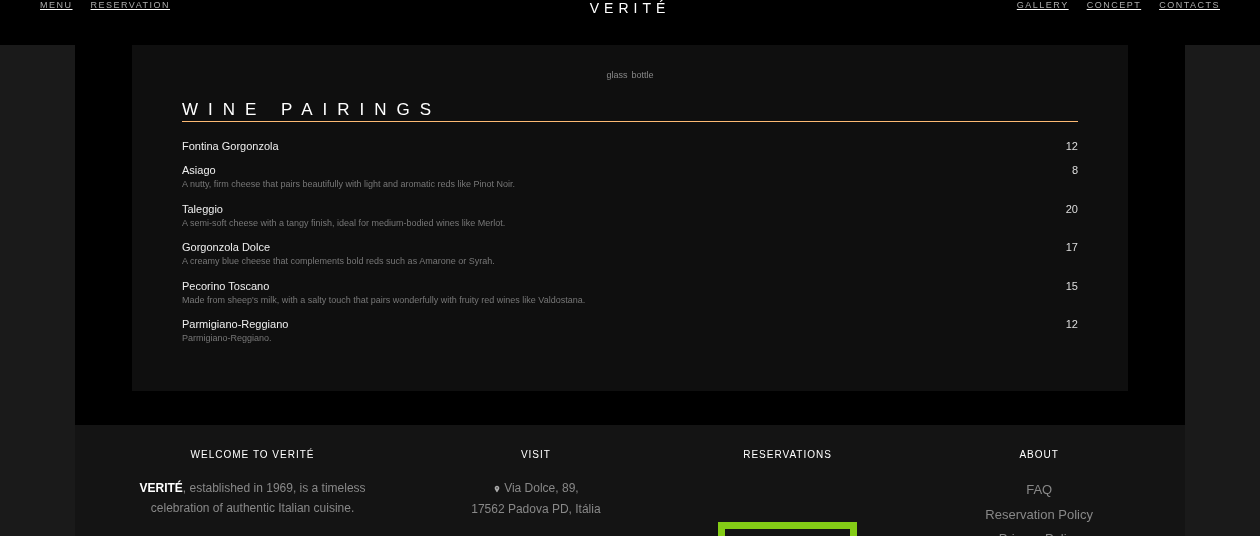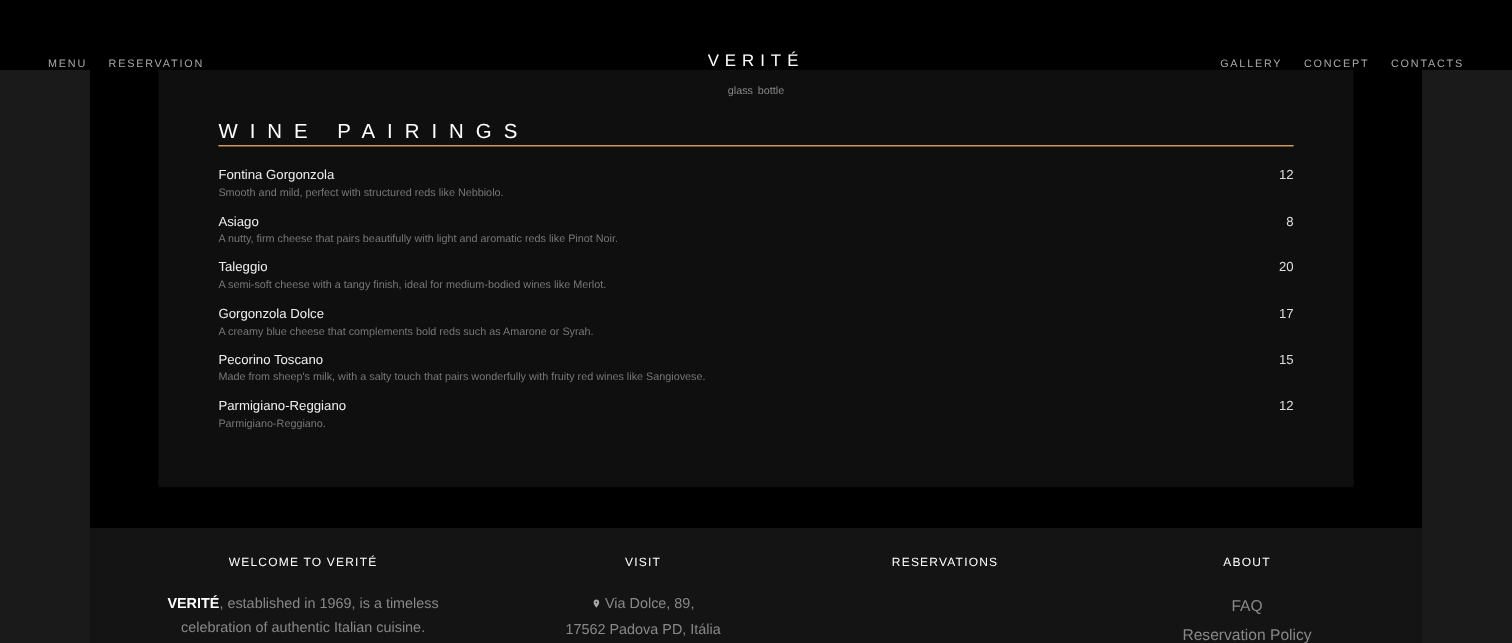--- a/index.html
+++ b/index.html
@@ -25,27 +25,28 @@
       height: 100%;
     }
     
     
     .header-nav {
       position: fixed;
       top: 0;
       left: 0;
       right: 0;
       width: 100%;
-      height: 58px;
-      display: flex;
-      align-items: flex-end;
+      height: 45px;
+      display: flex;
+      align-items: flex-start;
       justify-content: space-between;
       padding: 0 40px;
       background: #000;
       z-index: 100;
+      text-decoration: underline;
     }
     
     .nav-left, .nav-right {
       display: flex;
       gap: 18px;
     }
     
     .nav-link {
       font-size: 9px;
       letter-spacing: 1.5px;
@@ -221,21 +222,20 @@
     <div class="wine-sub-header">
       <span>glass</span>
       <span>bottle</span>
     </div>
 
     <h2 class="wine-section-title">WINE PAIRINGS</h2>
 
     <div class="wine-item">
       <div class="wine-info">
         <div class="wine-name">Fontina Gorgonzola</div>
-        <div class="wine-desc">Smooth and mild, perfect with structured reds like Nebbiolo.</div>
       </div>
       <div class="wine-price">12</div>
     </div>
 
     <div class="wine-item">
       <div class="wine-info">
         <div class="wine-name">Asiago</div>
         <div class="wine-desc">A nutty, firm cheese that pairs beautifully with light and aromatic reds like Pinot Noir.</div>
       </div>
       <div class="wine-price">8</div>
@@ -253,21 +253,21 @@
       <div class="wine-info">
         <div class="wine-name">Gorgonzola Dolce</div>
         <div class="wine-desc">A creamy blue cheese that complements bold reds such as Amarone or Syrah.</div>
       </div>
       <div class="wine-price">17</div>
     </div>
 
     <div class="wine-item">
       <div class="wine-info">
         <div class="wine-name">Pecorino Toscano</div>
-        <div class="wine-desc">Made from sheep's milk, with a salty touch that pairs wonderfully with fruity red wines like Sangiovese.</div>
+        <div class="wine-desc">Made from sheep's milk, with a salty touch that pairs wonderfully with fruity red wines like Valdostana.</div>
       </div>
       <div class="wine-price">15</div>
     </div>
 
     <div class="wine-item">
       <div class="wine-info">
         <div class="wine-name">Parmigiano-Reggiano</div>
         <div class="wine-desc">Parmigiano-Reggiano.</div>
       </div>
       <div class="wine-price">12</div>

